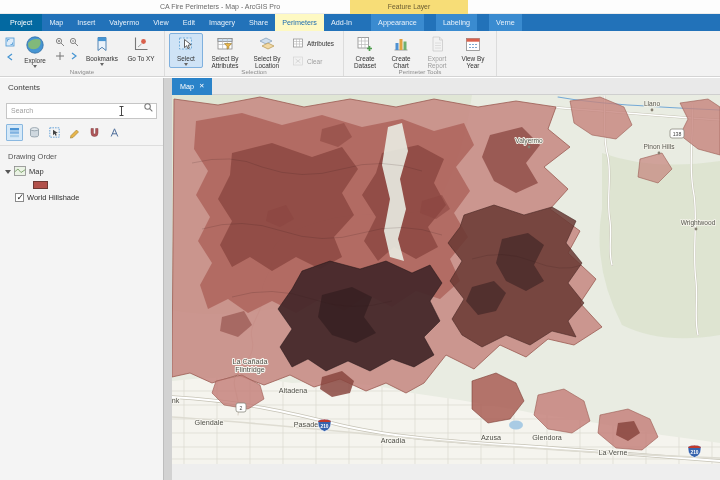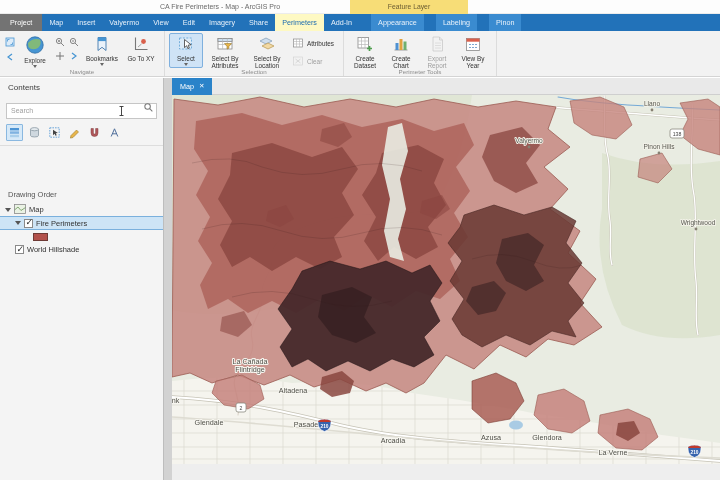--- a/index.html
+++ b/index.html
@@ -9,21 +9,21 @@
        font-family:"Liberation Sans","DejaVu Sans",sans-serif;background:#fff;
        -webkit-font-smoothing:antialiased;}
   
   .titlebar{position:relative;height:14px;background:#fdfdfd;border-bottom:1px solid #ececec;}
   .wintitle{position:absolute;left:160px;top:0;height:14px;line-height:14px;font-size:7px;color:#6a6a6a;}
   .ctxtab{position:absolute;left:350px;top:0;width:118px;height:14px;line-height:14px;
           background:#f7dd77;color:#6b5d33;font-size:6.8px;text-align:center;}
   
   .tabrow{display:flex;height:17px;background:#2272b9;align-items:stretch;}
   .rtab{padding:0 7px;line-height:17px;font-size:7.2px;color:#e8f1fa;white-space:nowrap;cursor:pointer;}
-  .rtab.project{background:#737373;padding:0 10px;color:#fff;}
+  .rtab.project{background:#0369a1;padding:0 10px;color:#fff;}
   .rtab.activeTab{background:#fef9c3;color:#1b6bb0;}
   .rtab.ctx{background:#3a8bd0;margin-left:12px;}
   
   .ribbon{position:relative;display:flex;height:46px;background:#f2f2f2;border-bottom:1px solid #d4d4d4;align-items:stretch;}
   .rgrp{position:relative;display:flex;align-items:flex-start;gap:2px;padding:2px 6px 10px 4px;border-right:1px solid #dcdcdc;}
   .grplabel{position:absolute;left:0;right:0;bottom:1px;text-align:center;font-size:6.2px;color:#8c8c8c;white-space:nowrap;}
   .bigbtn{display:flex;flex-direction:column;align-items:center;width:40px;padding:1px 0;border:1px solid transparent;
           border-radius:2px;font-size:6.4px;color:#333;text-align:center;cursor:pointer;}
   .bigbtn.narrow{width:34px;}
   .bigbtn .blabel{line-height:1.15;margin-top:1px;}
@@ -44,21 +44,21 @@
   .searchinput{width:100%;height:16px;border:1px solid #c6c6c6;background:#fff;font-size:7px;
                padding:0 16px 0 4px;outline:none;font-family:inherit;color:#333;}
   .searchinput::placeholder{color:#9f9f9f;}
   .magicon{position:absolute;right:3px;top:2.5px;width:11px;height:11px;cursor:pointer;}
   .ibeam{position:absolute;right:32px;top:3px;width:7px;height:10px;}
   .pane-toolbar{display:flex;gap:3px;padding:4px 5px 3px 6px;}
   .ptool{width:17px;height:17px;display:flex;align-items:center;justify-content:center;border:1px solid transparent;
          border-radius:1px;cursor:pointer;}
   .ptool.sel{background:#d6e9f8;border-color:#8ab8e0;}
   .pane-sep{border-top:1px solid #ddd;margin:1px 0 0 0;}
-  .dorder{font-size:7.5px;color:#555;padding:6px 0 4px 8px;margin-top:38px;}
+  .dorder{font-size:7.5px;color:#555;padding:6px 0 4px 8px;}
   .trow{display:flex;align-items:center;height:13px;padding-left:5px;gap:3px;font-size:7.5px;color:#333;cursor:pointer;}
   .trow .tlabel{white-space:nowrap;}
   .trow.selectedRow{background:#cde4f6;border-top:1px solid #7ab0dd;border-bottom:1px solid #7ab0dd;height:14px;}
   .indent1{padding-left:15px;}
   .indent2{padding-left:33px;}
   .exp{width:0;height:0;border-left:3.5px solid transparent;border-right:3.5px solid transparent;
        border-top:4.5px solid #555;flex:0 0 auto;}
   .cb{position:relative;width:9px;height:9px;border:1px solid #8a8a8a;background:#fff;flex:0 0 auto;}
   .cb.checked::after{content:"\2713";position:absolute;left:0.5px;top:-2.5px;font-size:9px;color:#2a2a2a;}
   .swatch{width:15px;height:8px;border:1px solid #6e3a35;flex:0 0 auto;}
@@ -90,21 +90,21 @@
     <div class="rtab">Insert</div>
     <div class="rtab">Valyermo</div>
     <div class="rtab">View</div>
     <div class="rtab">Edit</div>
     <div class="rtab">Imagery</div>
     <div class="rtab">Share</div>
     <div class="rtab activeTab">Perimeters</div>
     <div class="rtab">Add-In</div>
     <div class="rtab ctx">Appearance</div>
     <div class="rtab ctx">Labeling</div>
-    <div class="rtab ctx">Pinon</div>
+    <div class="rtab ctx">Verne</div>
   </div>
 
   <div class="ribbon">
 
     <div class="rgrp">
       <div class="ministack">
         <span class="mini">
           <svg width="10" height="10" viewBox="0 0 10 10">
               <rect x="1" y="1" width="8" height="8" fill="#dcebf8" stroke="#4695d3" stroke-width=".8"></rect>
               <path d="M2.5,2.5 h2 M2.5,2.5 v2 M7.5,7.5 h-2 M7.5,7.5 v-2" stroke="#4695d3" stroke-width=".8" fill="none"></path>
@@ -334,25 +334,20 @@
         <span class="exp"></span>
         <span>
           <svg width="12" height="10" viewBox="0 0 12 10">
               <rect x=".5" y=".5" width="11" height="9" fill="#eaf2e4" stroke="#8a8a8a" stroke-width=".8"></rect>
               <path d="M.5,6 L4,3 L7,6.5 L11.5,3.5" stroke="#7aa06a" stroke-width=".9" fill="none"></path>
             </svg>
         </span>
         <span class="tlabel">Map</span>
       </div>
 
-      <div class="trow selectedRow indent1">
-        <span class="exp"></span>
-        <span class="cb checked"></span>
-        <span class="tlabel">Fire Perimeters</span>
-      </div>
       <div class="trow indent2">
         <span class="swatch" style="background: rgb(178, 81, 75);"></span>
       </div>
 
 
       <div class="trow indent1">
         <span class="cb checked"></span>
         <span class="tlabel">World Hillshade</span>
       </div>
     </div>

